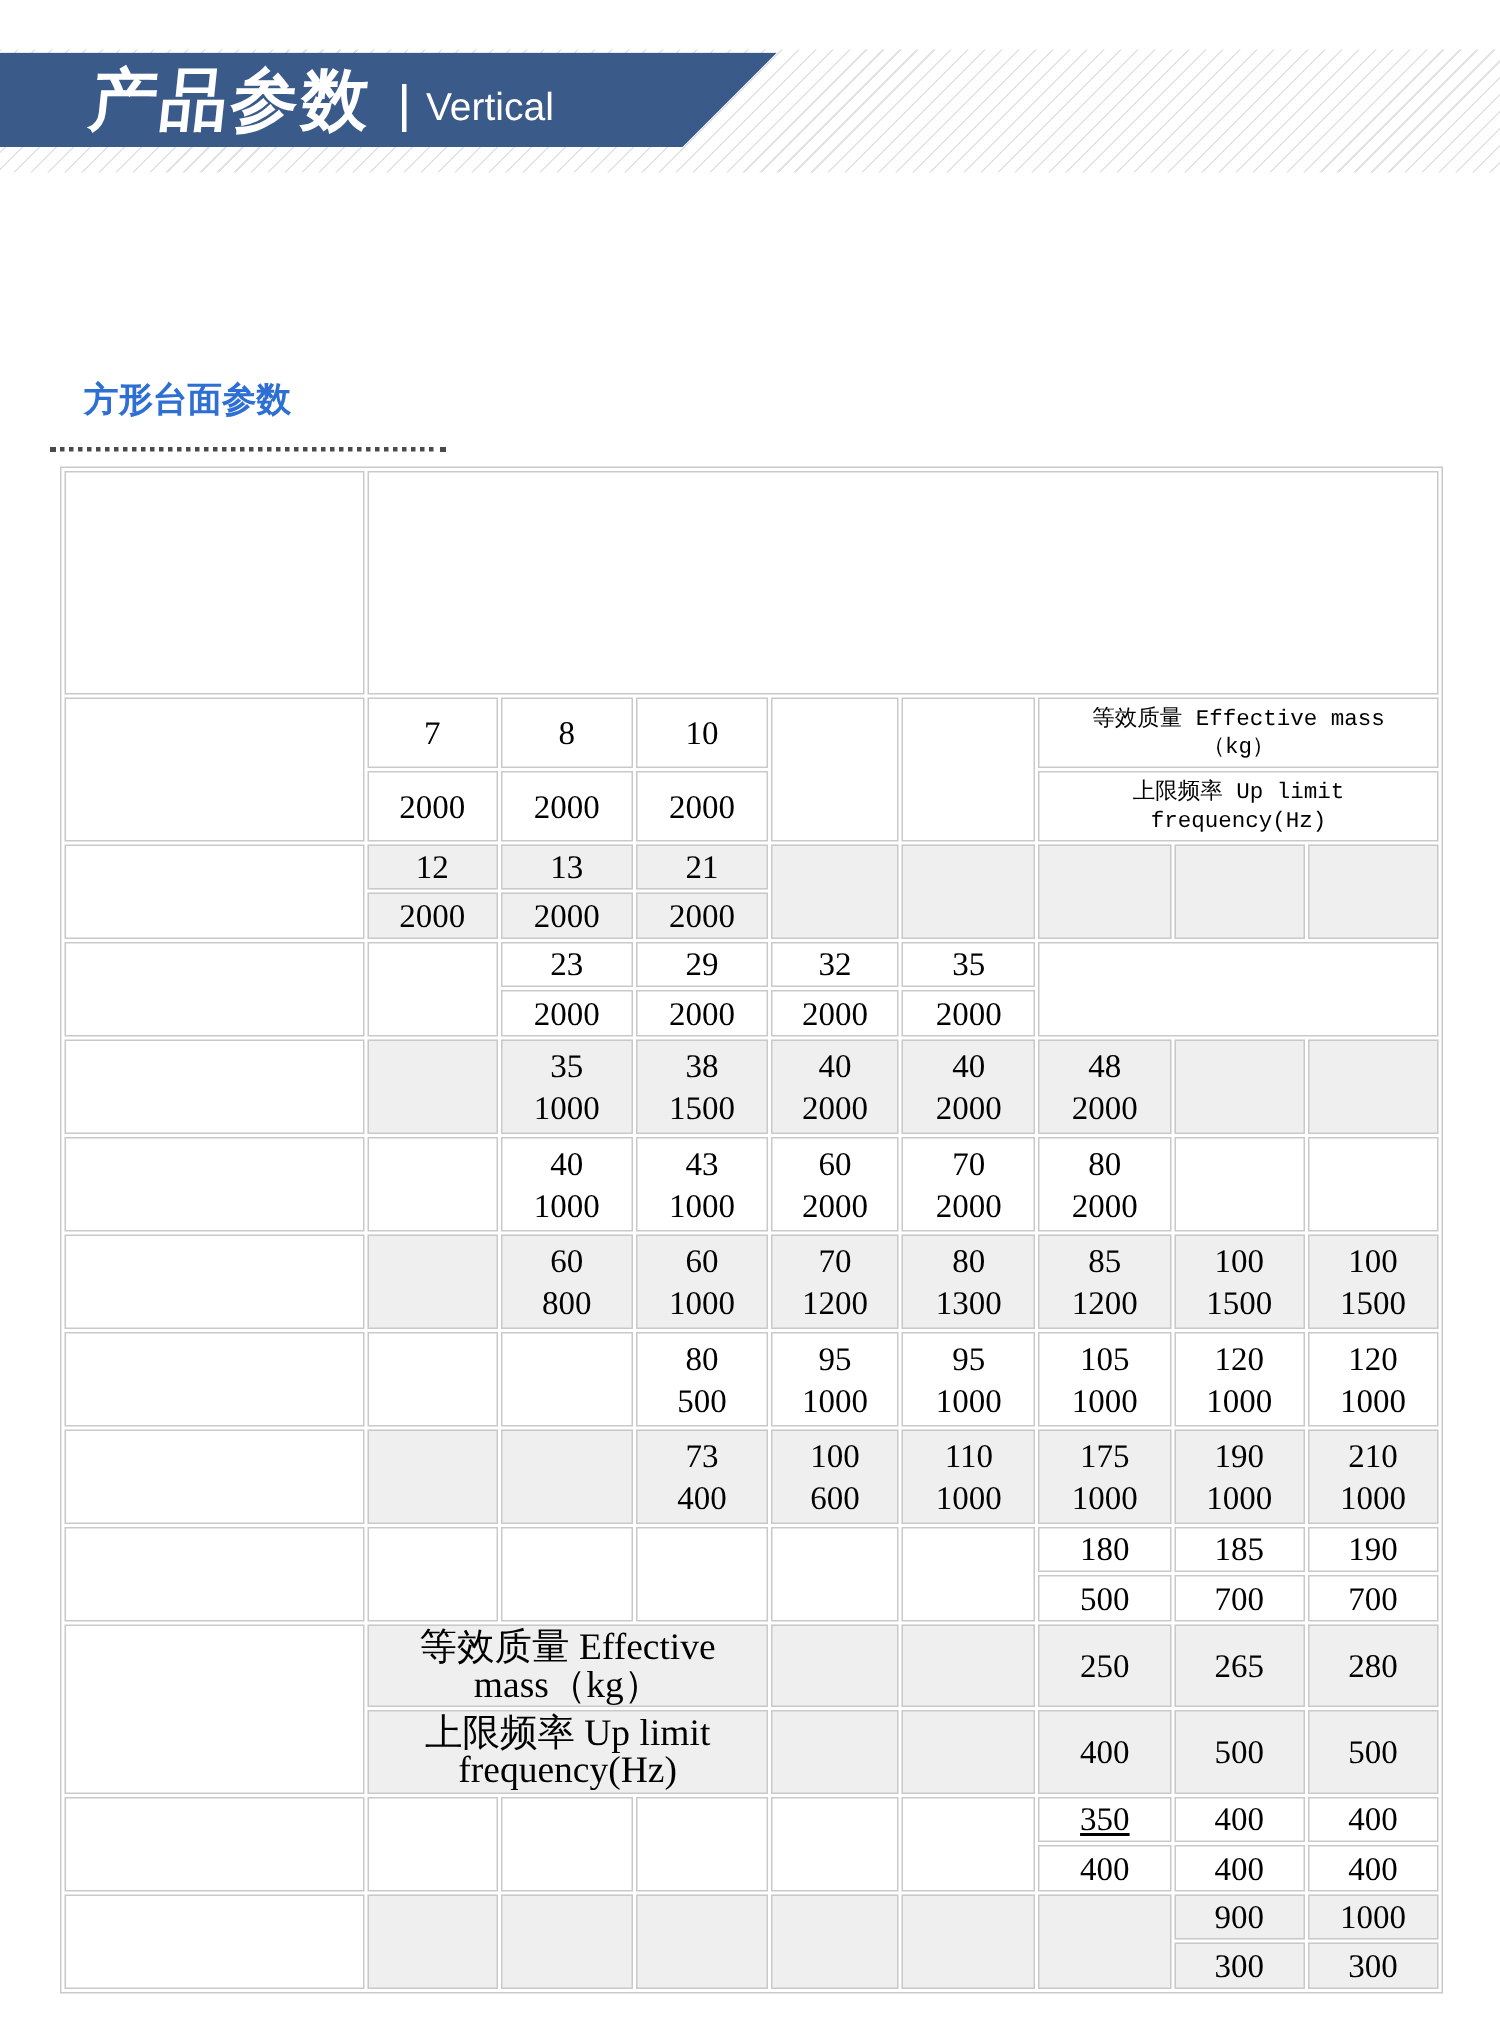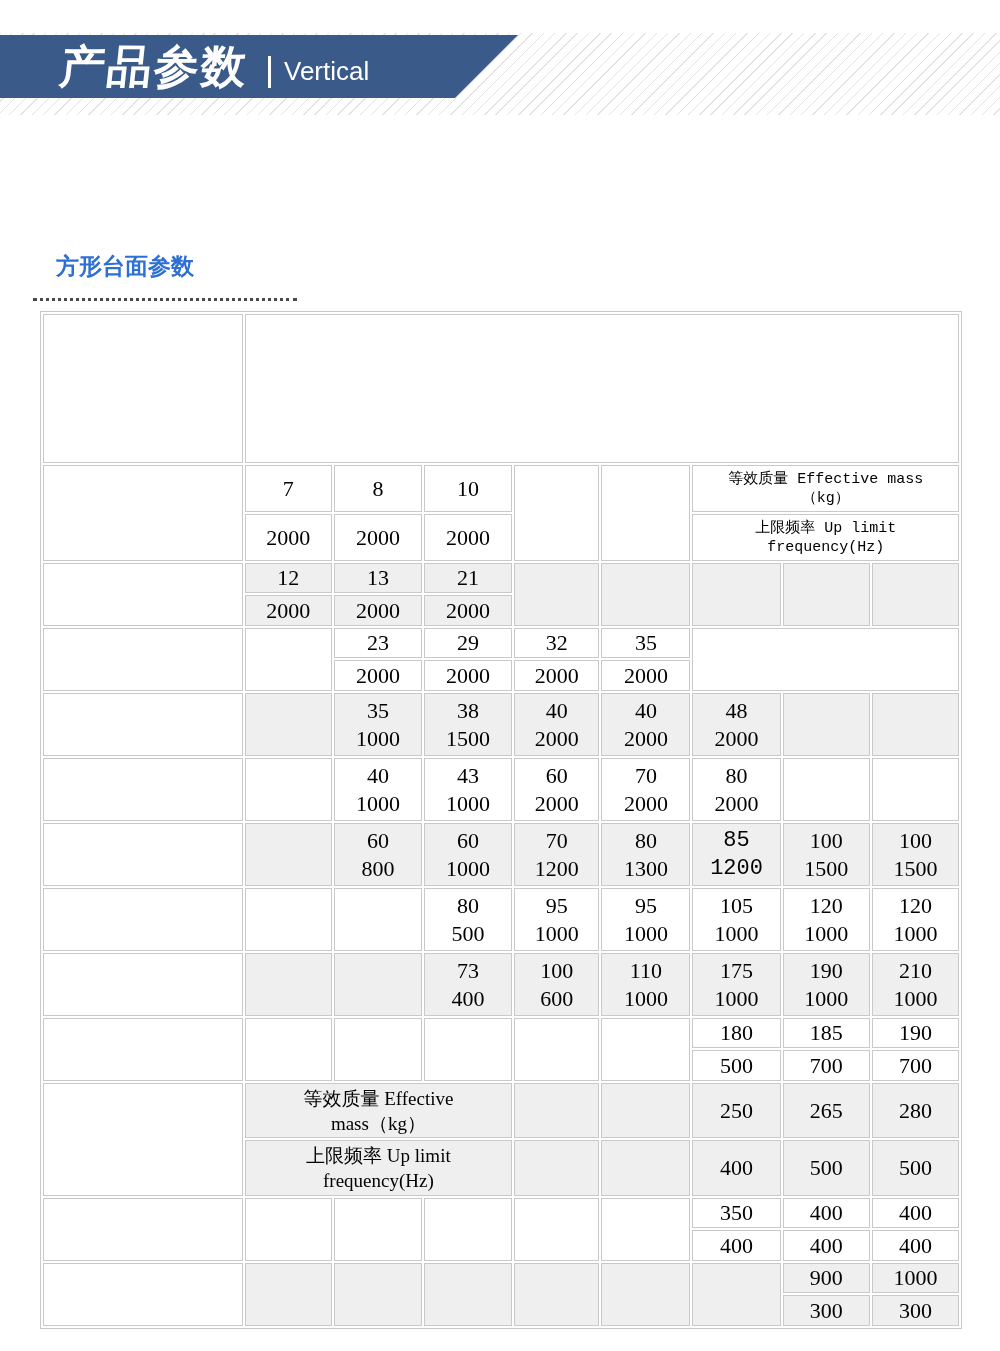--- a/index.html
+++ b/index.html
@@ -69,21 +69,21 @@
   .corner-bl .indent { padding-left:19px; }
   td.header-cell { background:var(--blue); color:#ffffff; }
   .header-en { font-size:29px; font-weight:bold; letter-spacing:0.5px; }
   .header-cn { font-size:30px; font-weight:bold; letter-spacing:3px; margin-top:7px; }
   td.num { font-size:22px; }
   td.stacked div { line-height:28px; }
   td.label-mono {
     font-family:"Liberation Mono","DejaVu Sans Mono",monospace;
     font-size:15px; line-height:19px;
   }
-  td.label-serif { font-size:19px; line-height:25px; }
+  td.label-serif { font-size:25px; line-height:25px; }
 </style>
 </head>
 <body>
 
 <div class="page">
   <div class="hatch-band"></div>
 
   <div class="banner">
     <span class="banner-cn">产品参数</span>
     <span class="banner-sep"></span>
@@ -240,21 +240,21 @@
             <div>1000</div>
           </td>
           <td class="num stacked" style="height: 63px;">
             <div>70</div>
             <div>1200</div>
           </td>
           <td class="num stacked" style="height: 63px;">
             <div>80</div>
             <div>1300</div>
           </td>
-          <td class="num stacked" style="height: 63px; font-family: Liberation Mono, monospace;">
+          <td class="num stacked" style="height: 63px;">
             <div>85</div>
             <div>1200</div>
           </td>
           <td class="num stacked" style="height: 63px;">
             <div>100</div>
             <div>1500</div>
           </td>
           <td class="num stacked" style="height: 63px;">
             <div>100</div>
             <div>1500</div>
@@ -357,21 +357,21 @@
           <td class="num" style="height: 56px;">500</td>
           <td class="num" style="height: 56px;">500</td>
         </tr>
         <tr>
           <td class="model-cell" rowspan="2">CZ1515</td>
           <td rowspan="2"></td>
           <td rowspan="2"></td>
           <td rowspan="2"></td>
           <td rowspan="2"></td>
           <td rowspan="2"></td>
-          <td class="num" style="height: 30px;">350</td>
+          <td class="num" style="height: 30px; text-decoration: underline;">350</td>
           <td class="num" style="height: 30px;">400</td>
           <td class="num" style="height: 30px;">400</td>
         </tr>
         <tr>
           <td class="num" style="height: 31px;">400</td>
           <td class="num" style="height: 31px;">400</td>
           <td class="num" style="height: 31px;">400</td>
         </tr>
         <tr class="shaded">
           <td class="model-cell" rowspan="2">CZ2020</td>

